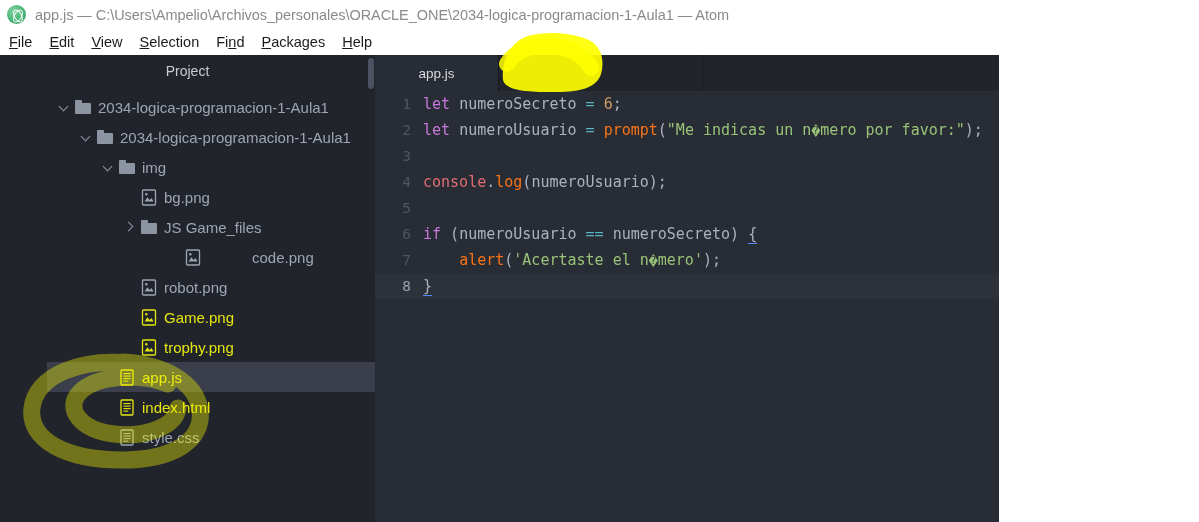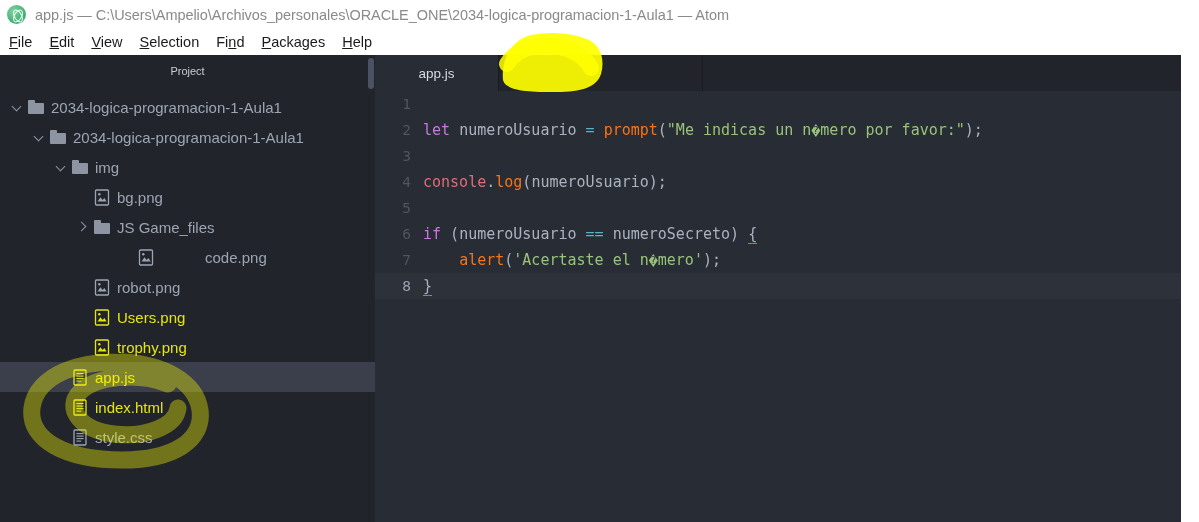--- a/index.html
+++ b/index.html
@@ -2,21 +2,21 @@
 <html><head>
 <meta charset="utf-8">
 <style>
   * { box-sizing: border-box; margin: 0; padding: 0; }
   html, body {
     width: 1199px; height: 522px;
     overflow: hidden;
     background: #ffffff;
     font-family: "Liberation Sans", sans-serif;
   }
-  #app { position: relative; width: 1181px; height: 522px; overflow: hidden; }
+  #app { position: relative; width: 999px; height: 522px; overflow: hidden; }
 
   
   .titlebar {
     position: absolute; left: 0; top: 0; width: 1199px; height: 29px;
     background: #ffffff;
     display: flex; align-items: center; padding-left: 7px;
   }
   .atom-logo {
     width: 19px; height: 19px; border-radius: 50%;
     background: radial-gradient(circle at 35% 32%, #7fd3a0 0%, #51bb7f 45%, #2f9e62 100%);
@@ -51,23 +51,23 @@
   }
   .menu-item u { text-decoration: underline; text-underline-offset: 1px; }
 
   
   .sidebar {
     position: absolute; left: 0; top: 55px; width: 375px; height: 467px;
     background: #21252b; overflow: hidden;
   }
   .sidebar-title {
     height: 33px; line-height: 33px; text-align: center;
-    color: #c8ccd4; font-size: 11px;
-  }
-  .tree { padding-top: 4px; position: relative; }
+    color: #c8ccd4; font-size: 14px;
+  }
+  .tree { padding-top: 4px; position: relative; padding-left: 47px; }
   .tree-row {
     height: 30px; display: flex; align-items: center;
     font-size: 15px; color: #9da5b4; white-space: nowrap;
     position: relative; cursor: default;
   }
   .tree-row.selected { background: #3a3f4b; color: #d7dae0; }
   .tree-row .twisty {
     width: 14px; height: 14px; flex: 0 0 auto; margin-right: 4px;
     position: relative;
   }
@@ -261,21 +261,21 @@
         </div>
         <div class="tree-row" style="padding-left: 76px;">
           <span class="twisty"></span>
           <span class="ico doc">
             <svg width="16" height="17" viewBox="0 0 16 17">
               <rect x="1.5" y="1" width="13" height="15" rx="1" fill="none" stroke="#e5e510" stroke-width="1.3"></rect>
               <path d="M3.6 12.6 L6.4 8.2 L8.6 11 L10.4 9 L12.6 12.6 Z" fill="#e5e510"></path>
               <circle cx="5.3" cy="5.3" r="1.2" fill="#e5e510"></circle>
             </svg>
           </span>
-          <span class="label" style="color:#e5e510">Users.png</span>
+          <span class="label" style="color:#e5e510">Game.png</span>
         </div>
         <div class="tree-row" style="padding-left: 76px;">
           <span class="twisty"></span>
           <span class="ico doc">
             <svg width="16" height="17" viewBox="0 0 16 17">
               <rect x="1.5" y="1" width="13" height="15" rx="1" fill="none" stroke="#e5e510" stroke-width="1.3"></rect>
               <path d="M3.6 12.6 L6.4 8.2 L8.6 11 L10.4 9 L12.6 12.6 Z" fill="#e5e510"></path>
               <circle cx="5.3" cy="5.3" r="1.2" fill="#e5e510"></circle>
             </svg>
           </span>
@@ -332,20 +332,21 @@
       <div class="tab active">
         <span>app.js</span>
       </div>
       <div class="tab-filler"></div>
       <div class="tab-rest"></div>
     </div>
 
     <div class="code-area" id="code-area">
         <div class="code-line">
           <div class="gutter">1</div>
+          <div class="code-text"><span class="t-kw">let</span> <span class="t-var">numeroSecreto</span> <span class="t-op">=</span> <span class="t-num">6</span><span class="t-punc">;</span></div>
         </div>
         <div class="code-line">
           <div class="gutter">2</div>
           <div class="code-text"><span class="t-kw">let</span> <span class="t-var">numeroUsuario</span> <span class="t-op">=</span> <span class="t-fn">prompt</span><span class="t-punc">(</span><span class="t-str">"Me indicas un n<span class="repl "></span>mero por favor:"</span><span class="t-punc">);</span></div>
         </div>
         <div class="code-line">
           <div class="gutter">3</div>
           <div class="code-text"></div>
         </div>
         <div class="code-line">

